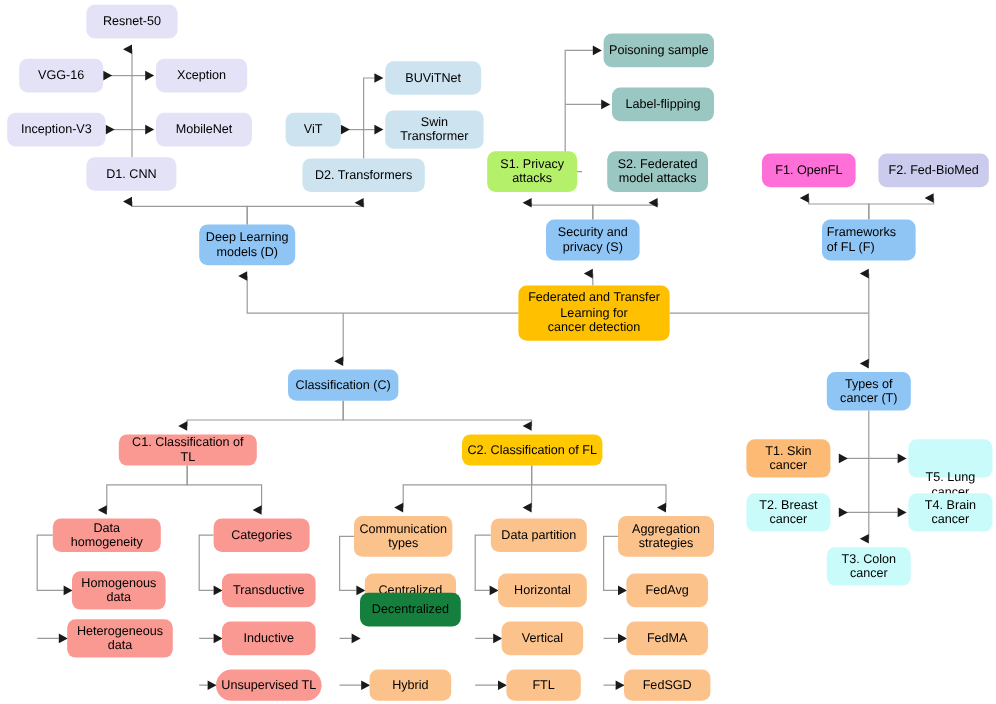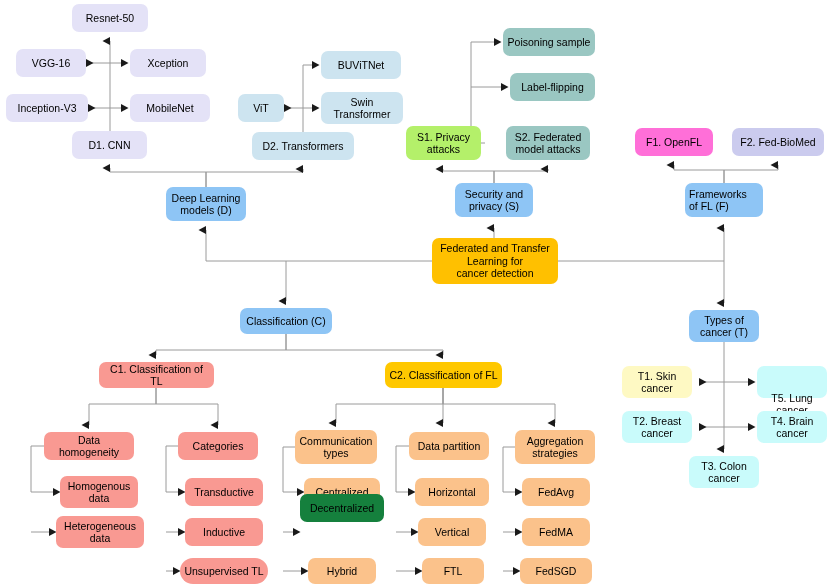--- a/index.html
+++ b/index.html
@@ -166,21 +166,21 @@
       </div>
       <div class="node" style="left: 689px; top: 310px; width: 70px; height: 32px; background: rgb(142, 197, 245);">
         <div style="display: block; width: 100%; text-align: center;"><span>Types of</span><br><span>cancer (T)</span></div>
       </div>
       <div class="node" style="left: 99px; top: 362px; width: 115px; height: 26px; background: rgb(249, 153, 146);">
         <div style="display: block; width: 100%; text-align: center;"><span>C1. Classification of TL</span></div>
       </div>
       <div class="node" style="left: 385px; top: 362px; width: 117px; height: 26px; background: rgb(255, 200, 0);">
         <div style="display: block; width: 100%; text-align: center;"><span>C2. Classification of FL</span></div>
       </div>
-      <div class="node" style="left: 622px; top: 366px; width: 70px; height: 32px; background: #fef9c3;">
+      <div class="node" style="left: 622px; top: 366px; width: 70px; height: 32px; background: #fdba74;">
         <div style="display: block; width: 100%; text-align: center;"><span>T1. Skin</span><br><span>cancer</span></div>
       </div>
       <div class="node" style="left: 757px; top: 366px; width: 70px; height: 32px; background: rgb(201, 251, 251);">
         <div style="display: block; width: 100%; text-align: center; margin-top: 44px;"><span>T5. Lung</span><br><span>cancer</span></div>
       </div>
       <div class="node" style="left: 622px; top: 411px; width: 70px; height: 32px; background: rgb(201, 251, 251);">
         <div style="display: block; width: 100%; text-align: center;"><span>T2. Breast</span><br><span>cancer</span></div>
       </div>
       <div class="node" style="left: 757px; top: 411px; width: 70px; height: 32px; background: rgb(201, 251, 251);">
         <div style="display: block; width: 100%; text-align: center;"><span>T4. Brain</span><br><span>cancer</span></div>

